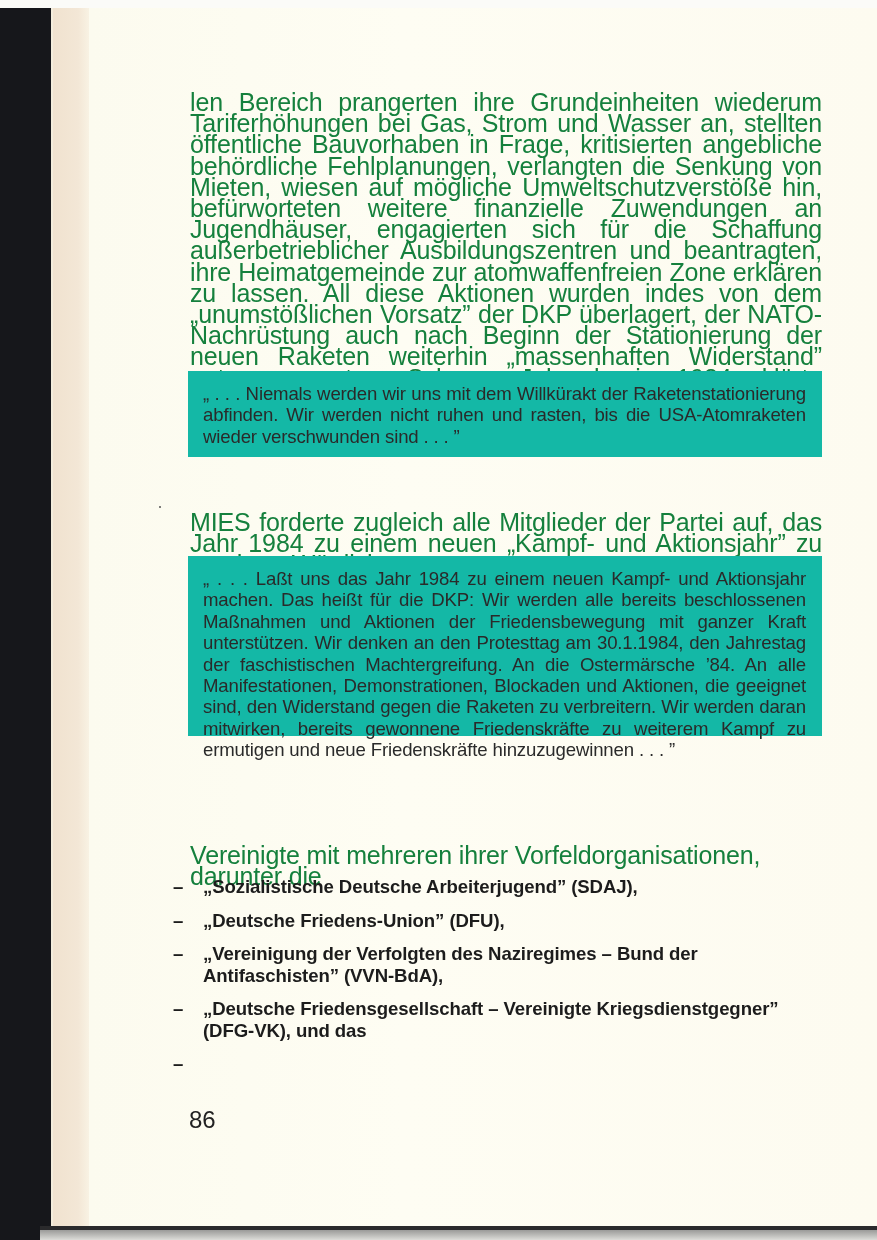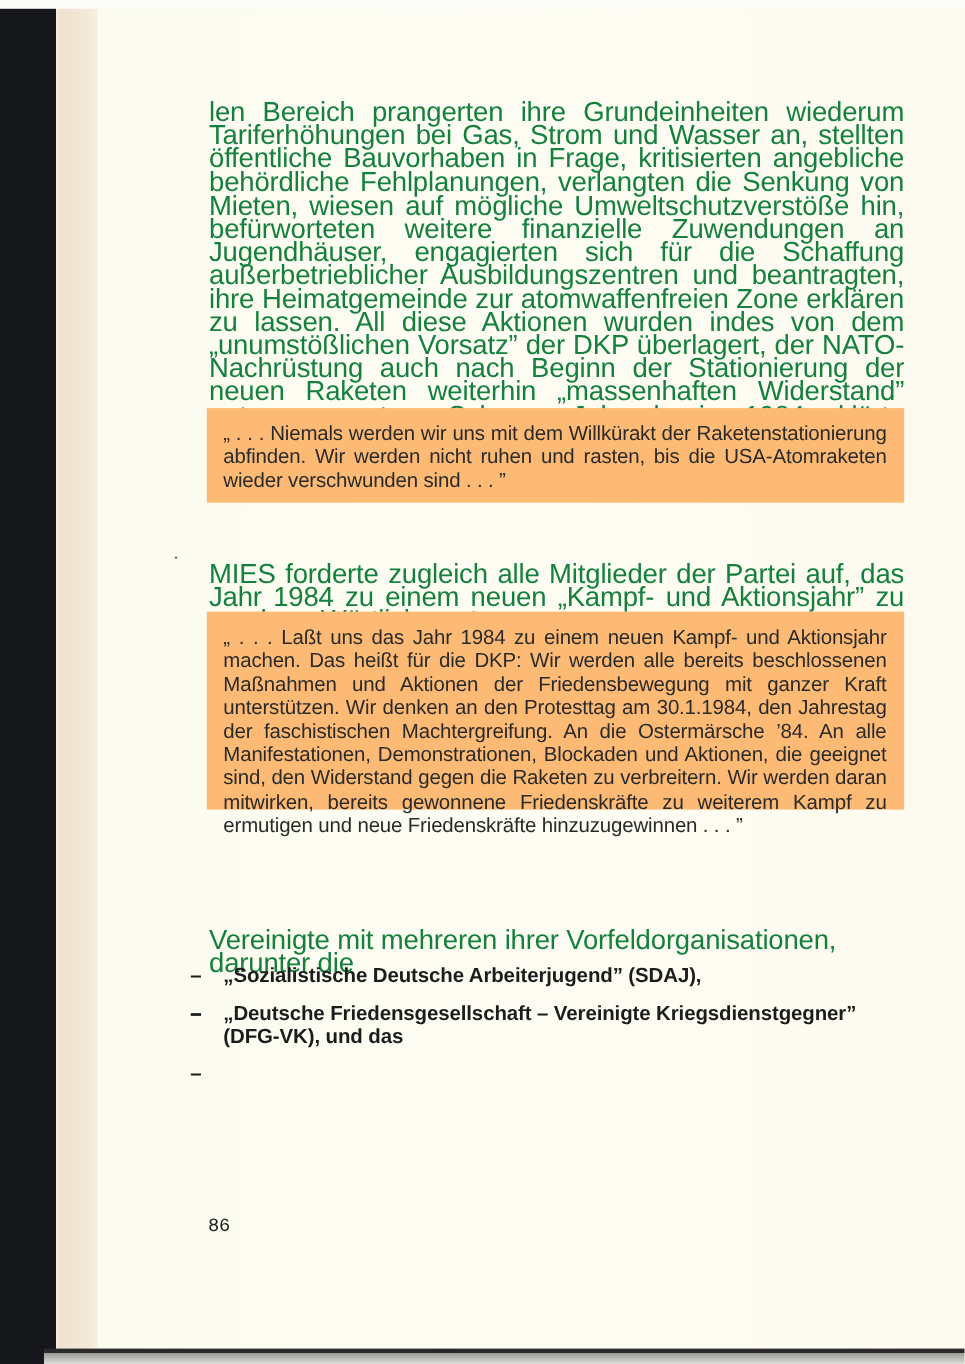--- a/index.html
+++ b/index.html
@@ -18,35 +18,35 @@
       background:linear-gradient(to right,#fcfbef 0%,#fefdf3 40%,#fdfbf0 100%); }
     .bottom-edge { position:absolute; left:40px; top:1226px; width:837px; height:4px; background:#2a2a2c; }
     .bottom-below { position:absolute; left:40px; top:1230px; width:837px; height:10px;
       background:linear-gradient(to bottom,#9a9a98,#dcdcd8); }
     .content { position:absolute; left:190px; top:92px; width:632px; }
     p.body {
       margin:0; font-size:25px; line-height:21.2px; text-align:justify;
       letter-spacing:-0.15px; color:#15803d;
     }
     .quote-box {
-      position:absolute; background:#fdba74; left:188px; width:634px;
+      position:absolute; background:#14b8a6; left:188px; width:634px;
       box-sizing:border-box; padding:12px 16px 0 15px;
     }
     .quote-box p { margin:0; font-size:18.6px; line-height:21.4px; text-align:justify; color:#2a2a2a; letter-spacing:-0.15px; }
     #quote1 { top:371px; height:86px; }
     #quote2 { top:556px; height:180px; }
     #para2 { position:absolute; left:190px; top:512px; width:632px; }
     #para3 { position:absolute; left:190px; top:845px; width:632px; }
     .stray-dot { position:absolute; left:159px; top:506px; width:2px; height:2px; background:#555; border-radius:50%; }
     ul.orgs { position:absolute; left:173px; top:876px; width:652px; margin:0; padding:0; list-style:none; }
     ul.orgs li { position:relative; padding-left:30px; font-size:18.6px; line-height:21.2px; margin-bottom:12.5px; color:#1c1c1c; letter-spacing:-0.1px; }
     ul.orgs li .dash { position:absolute; left:0; top:0; font-weight:bold; }
     ul.orgs li .org { font-weight:bold;margin-top:48px; }
     ul.orgs li .tail { font-weight:bold; }
-    .page-number { position:absolute; left:189px; top:1106px; font-size:17px; color:#222;font-family:Liberation Mono, monospace; }
+    .page-number { position:absolute; left:189px; top:1106px; font-size:24px; color:#222; }
   </style>
 </head>
 <body>
 
 <div class="top-strip"></div>
 <div class="binding"></div>
 <div class="gutter"></div>
 <div class="page-shade"></div>
 <div class="bottom-edge"></div>
 <div class="bottom-below"></div>
@@ -70,24 +70,24 @@
 
 <div id="para3">
   <p class="body" style="text-align:left;">Vereinigte mit mehreren ihrer Vorfeldorganisationen, darunter die</p>
 </div>
 
 <ul class="orgs">
   <li>
     <span class="dash">–</span><span class="org">„Sozialistische Deutsche Arbeiterjugend” (SDAJ),</span><span class="tail"></span>
   </li>
   <li>
-    <span class="dash">–</span><span class="tail"></span>
+    <span class="dash">–</span><span class="org">„Deutsche Friedens-Union” (DFU),</span><span class="tail"></span>
   </li>
   <li>
-    <span class="dash">–</span><span class="tail"></span>
+    <span class="dash">–</span><span class="org">„Vereinigung der Verfolgten des Naziregimes – Bund der Antifaschisten” (VVN-BdA),</span><span class="tail"></span>
   </li>
   <li>
     <span class="dash">–</span><span class="org">„Deutsche Friedensgesellschaft – Vereinigte Kriegsdienstgegner” (DFG-VK),</span><span class="tail"> und das</span>
   </li>
   <li>
     <span class="dash">–</span><span class="tail"></span>
   </li>
 </ul>
 
 <div class="page-number">86</div>

